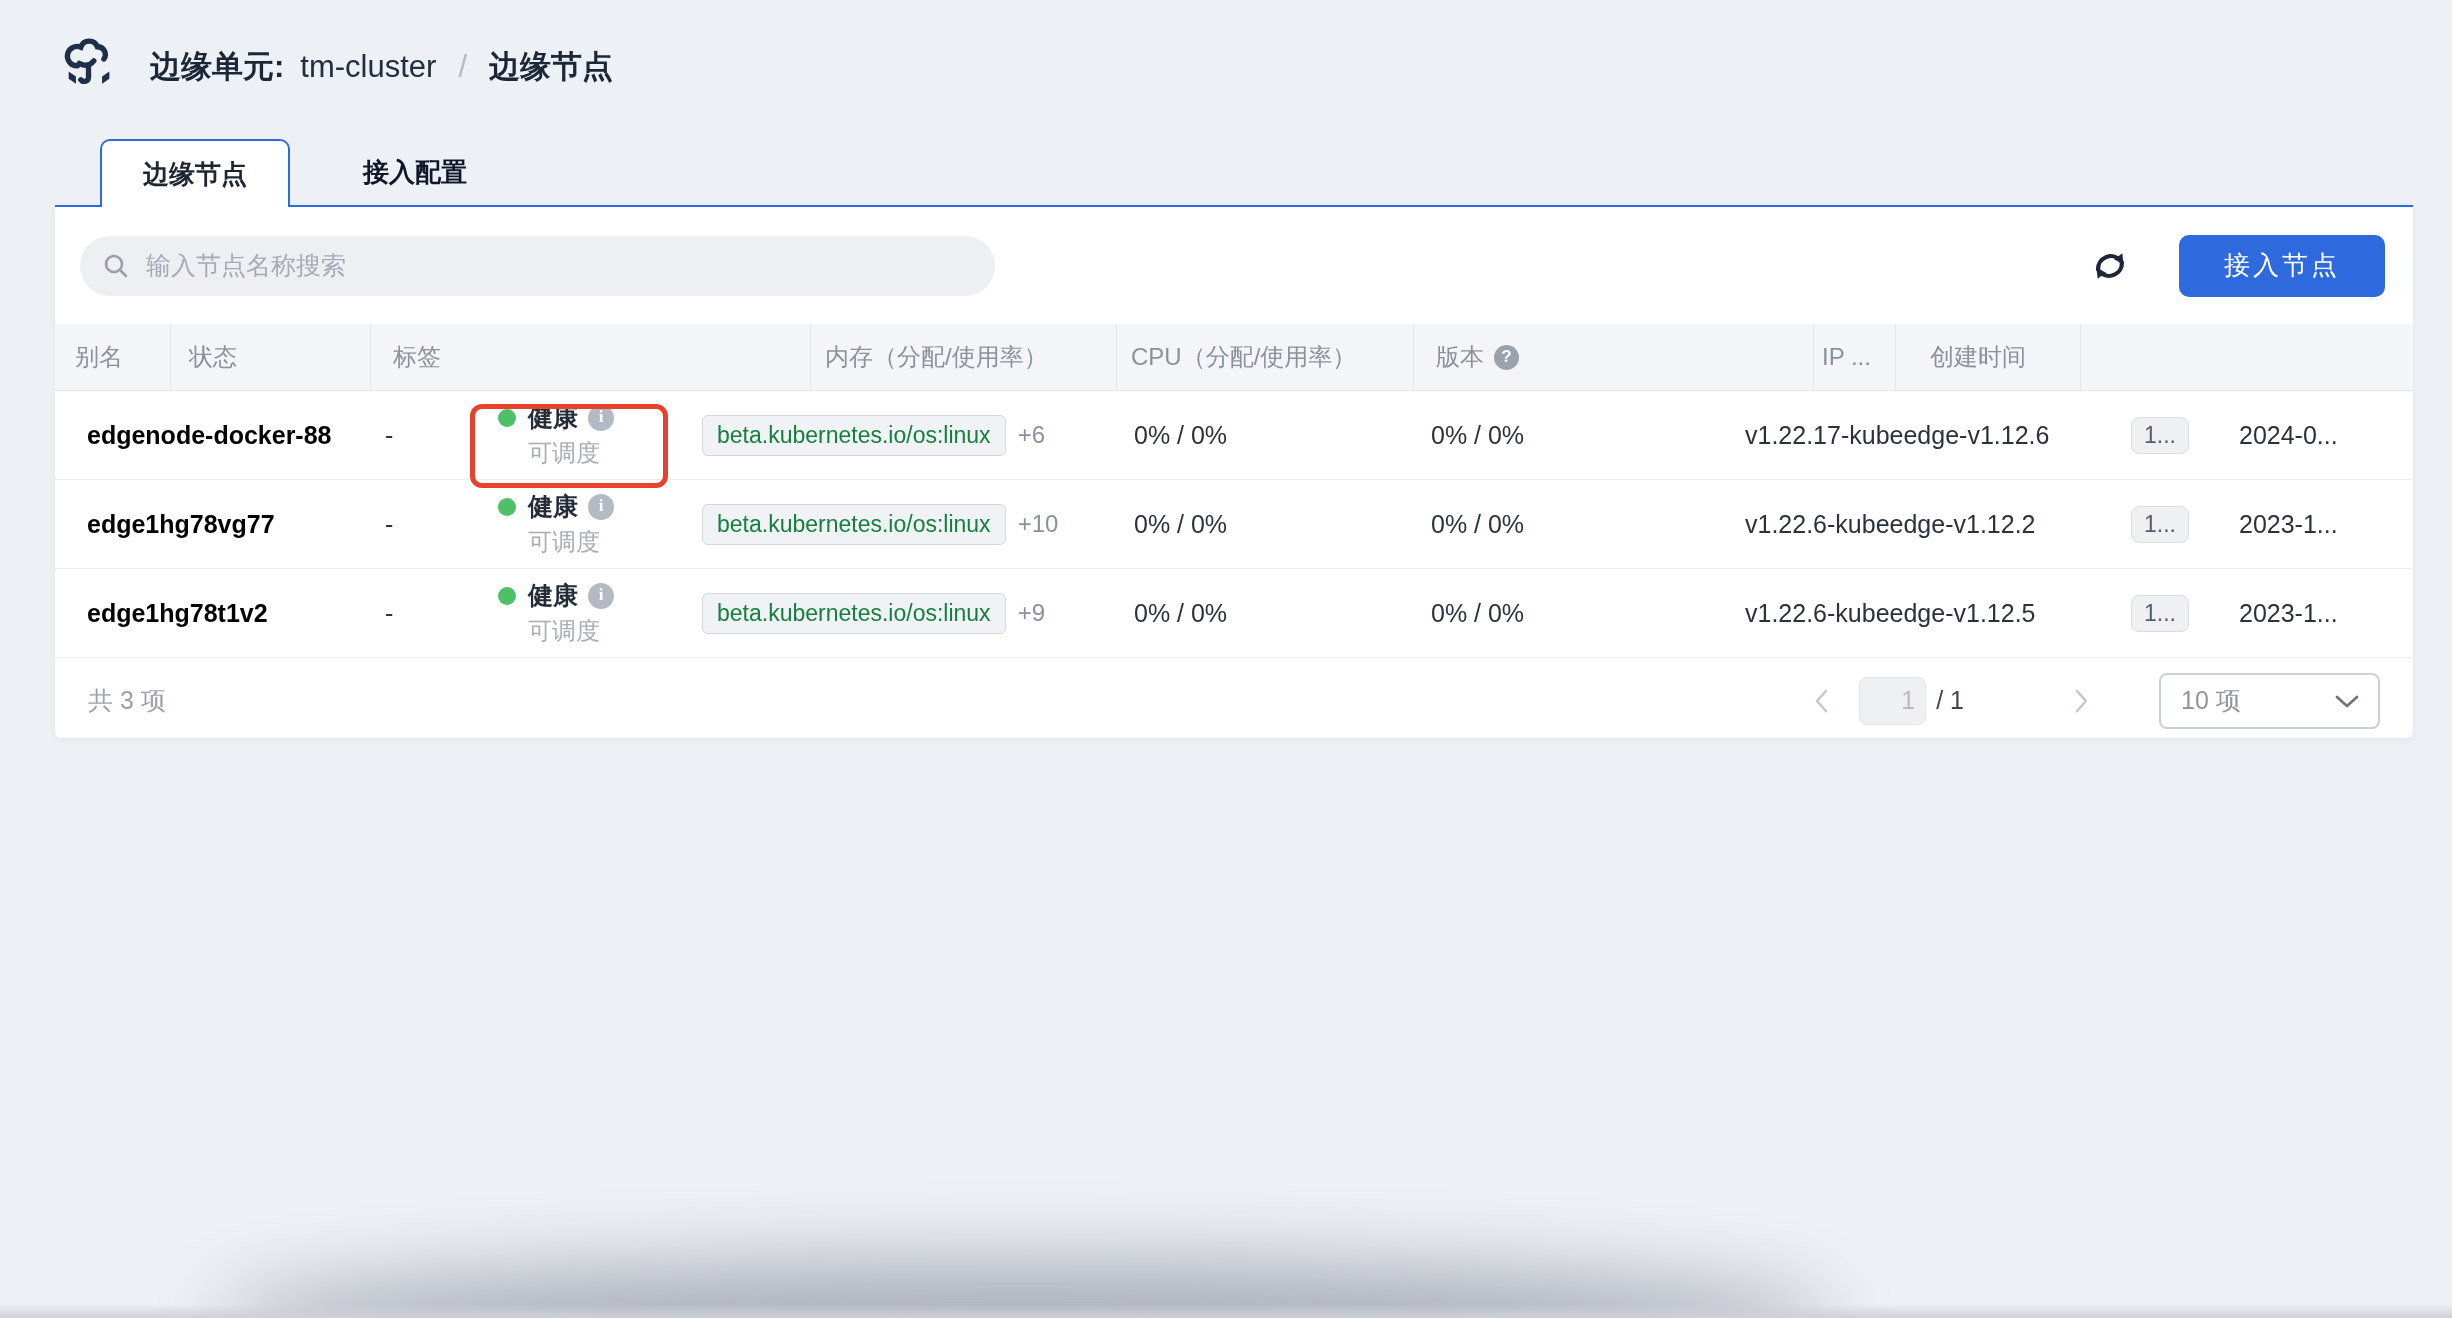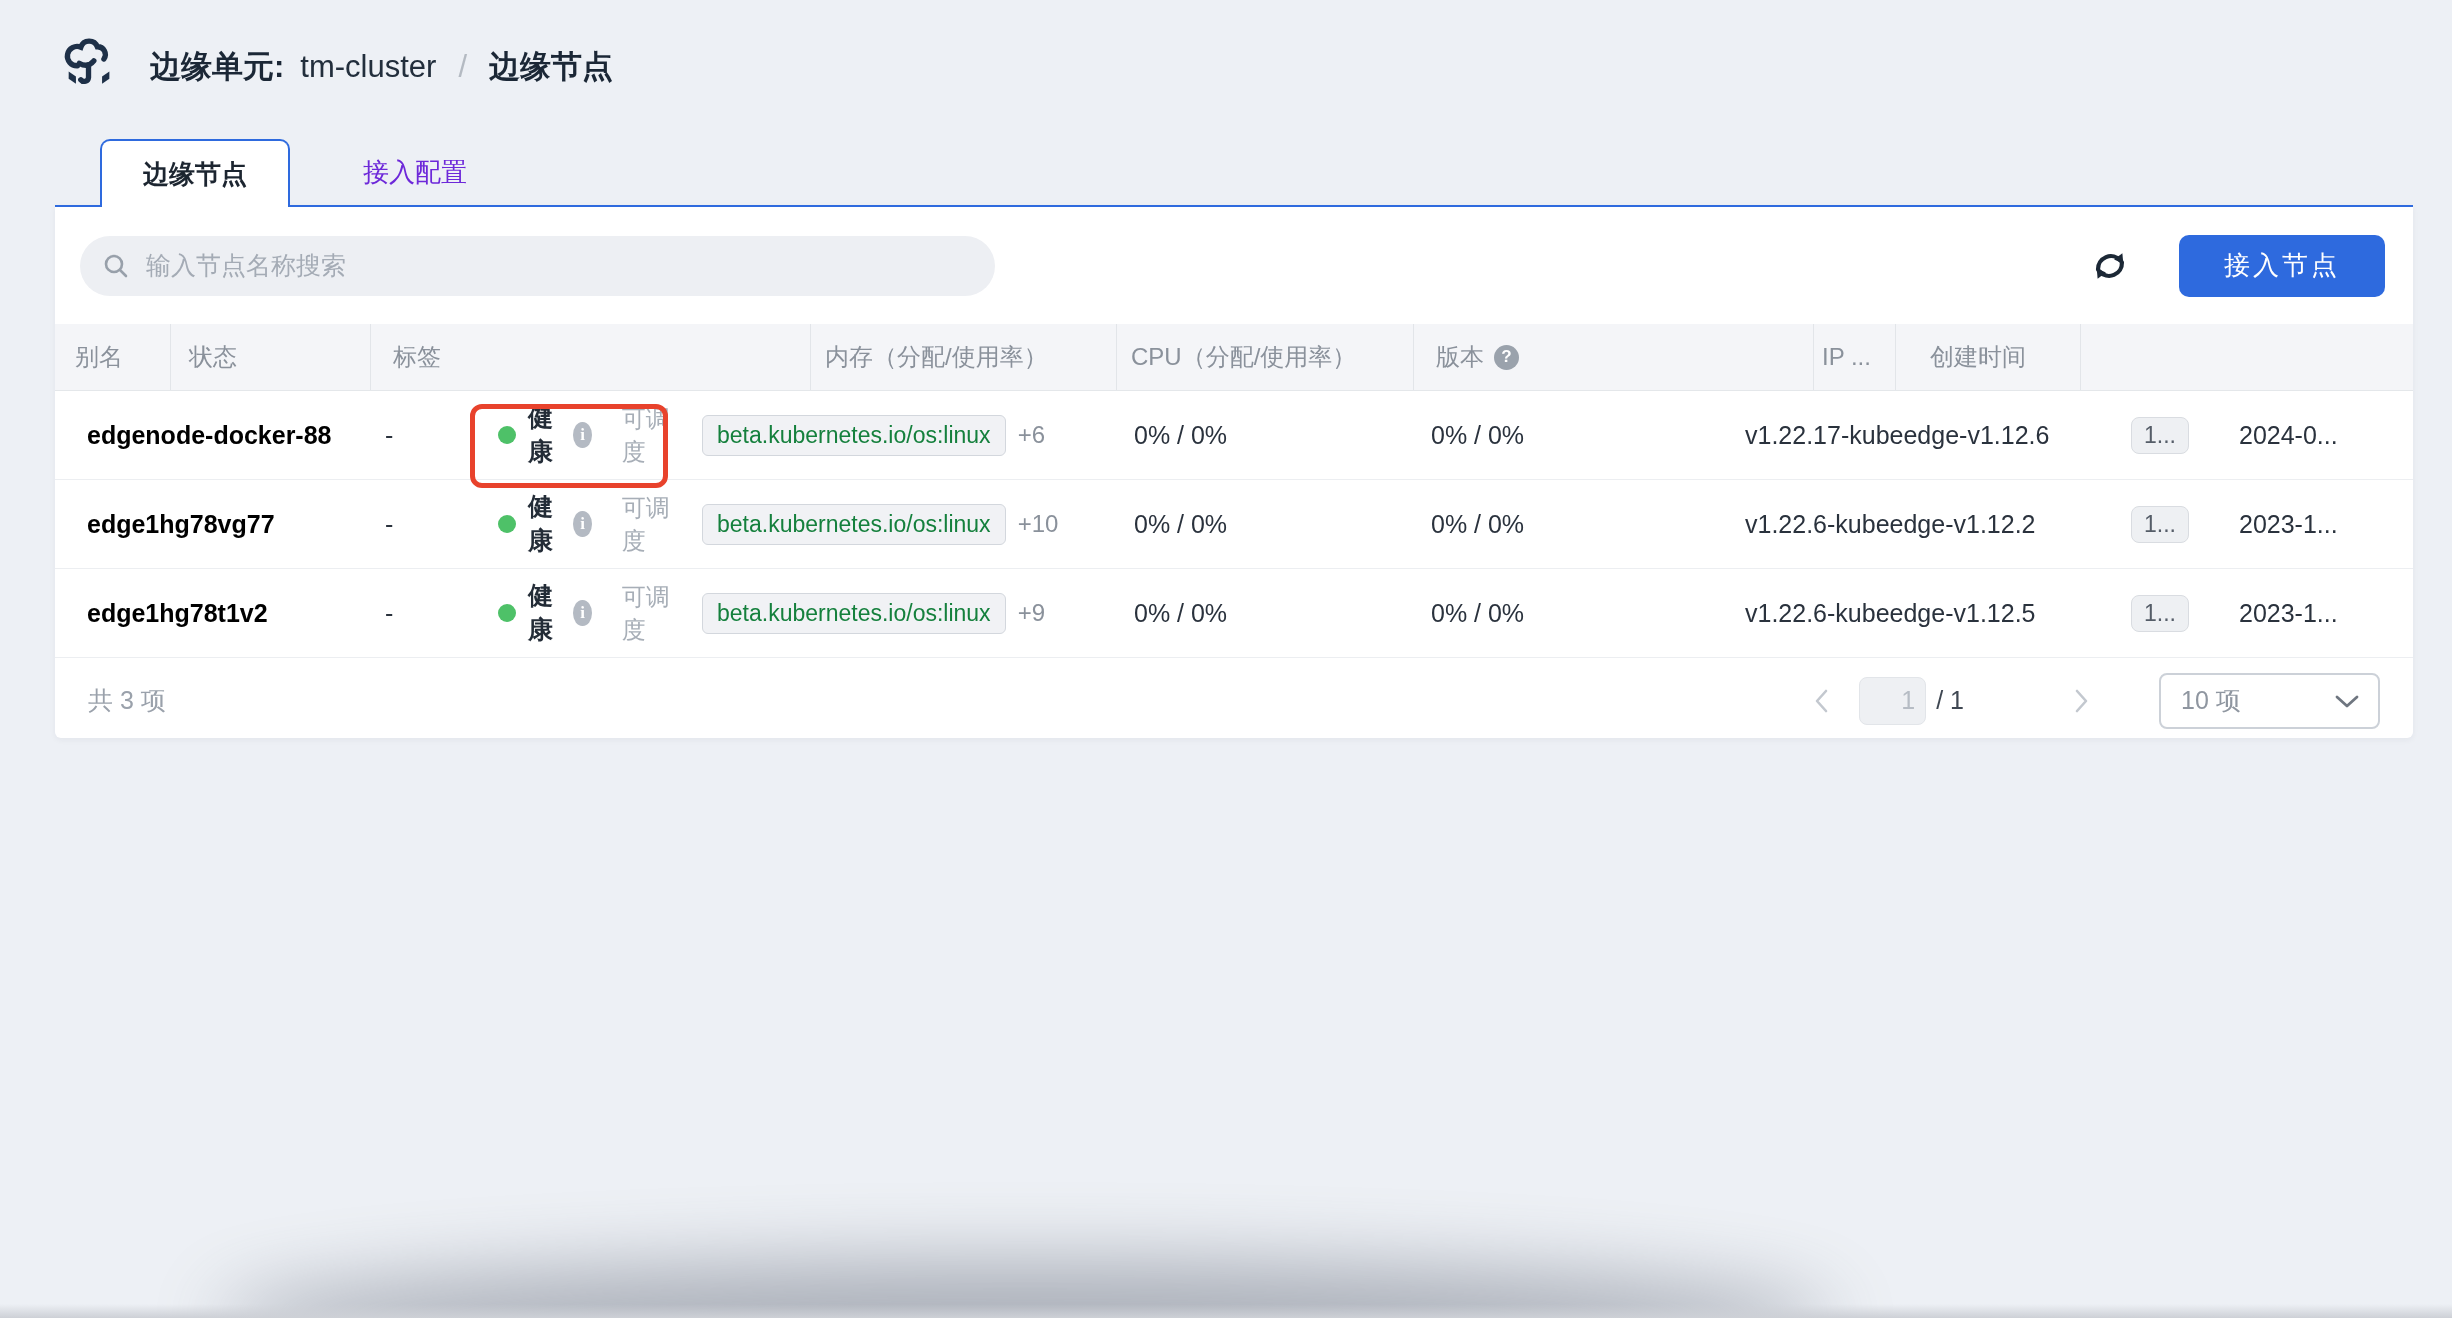--- a/index.html
+++ b/index.html
@@ -15,21 +15,21 @@
   .logo{width:62px;height:62px;flex:0 0 auto;}
   .breadcrumb{display:flex;align-items:center;margin-left:30px;font-size:31px;color:#1b2736;margin-top:15px;}
   .breadcrumb .bc-label{font-weight:700;}
   .breadcrumb .bc-cluster{margin-left:16px;font-weight:400;color:#222e3c;}
   .breadcrumb .bc-sep{margin:0 22px;color:#b4bac2;font-weight:400;}
   .breadcrumb .bc-page{font-weight:700;}
   
   .tabs{position:absolute;left:100px;top:139px;display:flex;z-index:3;}
   .tab{height:66px;min-width:190px;display:flex;align-items:center;justify-content:center;font-size:26px;box-sizing:border-box;cursor:pointer;}
   .tab.active{background:#fff;border:2px solid #2e6ade;border-bottom:none;border-radius:10px 10px 0 0;color:#1c2530;font-weight:700;height:68px;}
-  .tab.inactive{color:#6d28d9;font-weight:400;min-width:250px;}
+  .tab.inactive{color:#0f172a;font-weight:700;min-width:250px;}
   
   .card{position:absolute;left:55px;top:205px;width:2358px;height:533px;background:#fff;
         border-top:2px solid #2e6ade;border-radius:0 0 6px 6px;box-sizing:border-box;
         box-shadow:0 2px 6px rgba(30,40,60,.05);z-index:2;}
   
   .toolbar{height:117px;display:flex;align-items:center;padding:0 28px 0 25px;box-sizing:border-box;}
   .search-box{width:915px;height:60px;background:#edeff3;border-radius:30px;display:flex;align-items:center;padding:0 20px 0 22px;box-sizing:border-box;}
   .search-box svg{flex:0 0 auto;}
   .search-box input{flex:1;border:none;outline:none;background:transparent;font-size:25px;color:#3a424c;margin-left:14px;font-family:Liberation Sans, sans-serif;}
   .search-box input::placeholder{color:#a4abb5;}
@@ -47,21 +47,21 @@
   .c2{width:200px;padding-left:18px;}
   .c3{width:440px;padding-left:22px;}
   .c4{width:297px;padding-left:14px;}
   .c5{width:306px;padding-left:14px;}
   .c6{width:400px;padding-left:22px;}
   .c7{width:82px;padding-left:8px;}
   .c8{width:185px;padding-left:34px;}
   .c9{width:23px;padding-left:0;}
   .node-name{font-weight:700;color:#000000;}
   
-  .status-wrap{display:flex;flex-direction:row;line-height:1.35;justify-content:flex-end;}
+  .status-wrap{display:flex;flex-direction:column;line-height:1.35;justify-content:flex-end;}
   .status-line{display:flex;align-items:center;}
   .status-dot{width:18px;height:18px;border-radius:50%;background:#4ec168;flex:0 0 auto;}
   .status-text{margin-left:12px;color:#232c37;font-weight:600;font-size:25px;}
   .info-icon{margin-left:10px;width:26px;height:26px;border-radius:50%;background:#b4bac3;color:#fff;display:flex;align-items:center;justify-content:center;font-size:17px;font-weight:700;font-family:"Liberation Serif",serif;}
   .sched-text{margin-left:30px;color:#a7aeb7;font-size:24px;margin-top:2px;}
   .annotation-box{position:absolute;left:-10px;top:3px;width:188px;height:74px;border:5px solid #e8422c;border-radius:12px;pointer-events:none;z-index:5;}
   
   .label-chip{background:#f1f2f5;border:1px solid #d3d7dd;border-radius:6px;padding:6px 14px;font-size:23px;color:#15803d;white-space:nowrap;}
   .more-count{margin-left:12px;color:#8a919b;font-size:24px;}
   .ip-chip{background:#eef0f3;border:1px solid #d9dce1;border-radius:8px;padding:4px 12px;font-size:23px;color:#555d68;}

